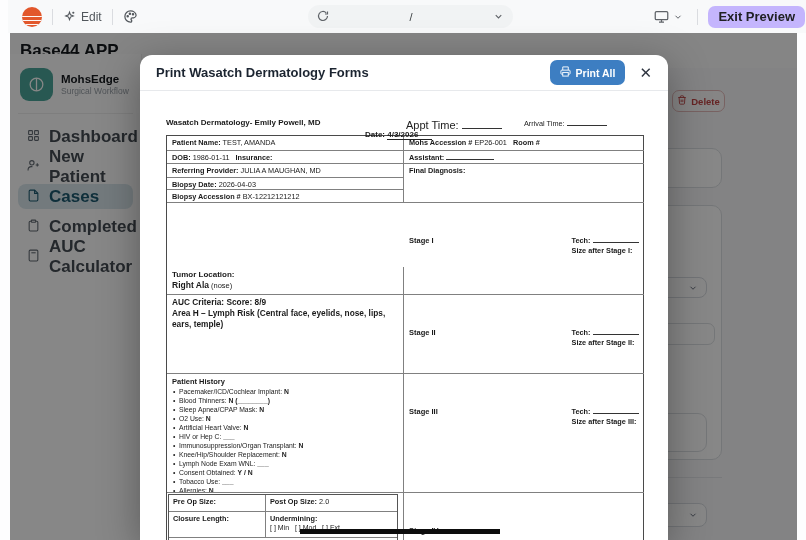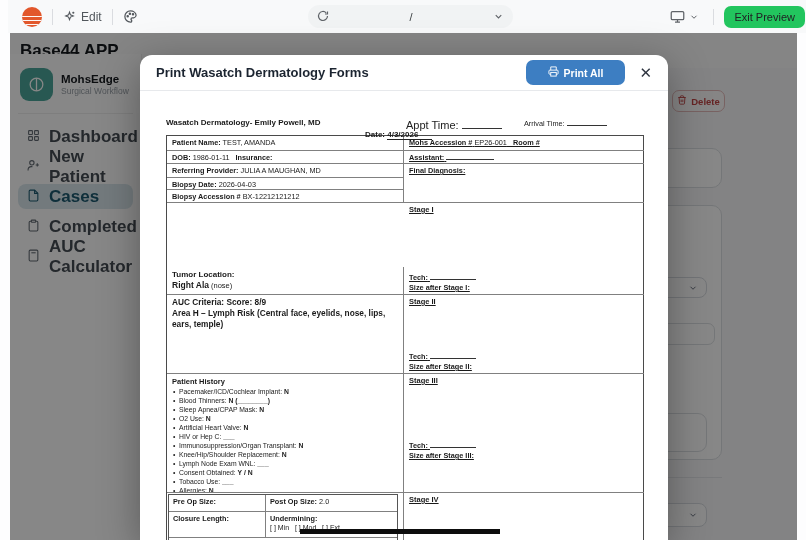--- a/index.html
+++ b/index.html
@@ -13,22 +13,22 @@
     background:#e2572b; }
   .logo::after { content:""; position:absolute; left:0; right:0; top:9px; bottom:0;
     background:repeating-linear-gradient(180deg, rgba(255,255,255,.95) 0 1.5px, transparent 1.5px 4px); }
   .chr-div { width:1px; height:16px; background:#dadce0; margin:0 10px; }
   .chr-btn { display:flex; align-items:center; gap:5px; color:#52575c; font-size:12px; cursor:default; }
   .chr-btn svg { display:block; }
   .url-pill { position:absolute; left:300px; top:5px; width:205px; height:23px; background:#f1f3f4;
     border-radius:12px; display:flex; align-items:center; padding:0 9px; color:#5f6368; }
   .url-pill .path { flex:1; text-align:center; font-size:11px; color:#3c4043; }
   .right-cluster { position:absolute; right:9px; top:0; height:33px; display:flex; align-items:center; }
-  .exit-btn { height:22px; padding:0 10px; background:#22c55e; border-radius:7px; display:flex;
-    align-items:center; font-size:11px; font-weight:400; color:#202124; }
+  .exit-btn { height:22px; padding:0 10px; background:#c4b5fd; border-radius:7px; display:flex;
+    align-items:center; font-size:13px; font-weight:700; color:#202124; }
 
   
   .app { position:absolute; left:10px; top:33px; width:787px; height:507px; background:#f7f8f9; overflow:hidden; }
   .app-titlebar { height:35px; background:#fcfcfc; display:flex; align-items:center; padding-left:10px;
     font-size:17px; font-weight:800; color:#15191e; }
   .app-body { position:absolute; left:0; top:21px; right:0; bottom:0; display:flex; }
   .sidebar { width:132px; background:#ffffff; border-right:1px solid #ececec; padding:10px 8px 0 8px; }
   .brand { display:flex; align-items:center; gap:8px; padding:4px 2px 12px 2px; border-bottom:1px solid #efefef; }
   .brand-icon { width:33px; height:33px; border-radius:9px; background:#4da79b; display:flex;
     align-items:center; justify-content:center; flex:0 0 auto; }
@@ -50,44 +50,44 @@
     display:flex; align-items:center; justify-content:flex-end; padding-right:8px; color:#6b7280; }
   .frag-divider { position:absolute; height:1px; background:#e2e5e9; }
 
   .overlay { position:absolute; inset:0; background:rgba(0,0,0,0.47); z-index:5; }
 
   
   .modal { position:absolute; left:140px; top:55px; width:528px; height:485px; background:#fff;
     border-radius:12px 12px 0 0; box-shadow:0 10px 40px rgba(0,0,0,.35); z-index:10; }
   .modal-header { height:36px; display:flex; align-items:center; padding:0 16px; border-bottom:1px solid #e7e9ec; }
   .modal-title { flex:1; font-size:13px; font-weight:800; color:#1b2430; }
-  .print-btn { height:25px; padding:0 22px; background:#3d7ec2; border-radius:7px; color:#fff;
+  .print-btn { height:25px; padding:0 10px; background:#3d7ec2; border-radius:7px; color:#fff;
     display:flex; align-items:center; gap:5px; font-size:10.5px; font-weight:700; border:none; }
   .close-x { margin-left:14px; font-size:15px; color:#2f3540; line-height:1; cursor:default; }
   .modal-body { position:absolute; left:0; top:36px; right:0; bottom:0; overflow:hidden; }
 
   
   .doc { position:absolute; left:26px; top:27px; width:478px; color:#1a1a1a; }
   .doc-head { position:relative; height:13px; }
   .doc-head .clinic { position:absolute; left:0; top:0; font-size:8px; font-weight:700; }
   .doc-head .dategrp { position:absolute; left:167px; top:12px; font-size:8px; font-weight:700;padding-left:32px; }
   .doc-head .dategrp .dval { border-bottom:1px solid #222; padding-right:14px; }
   .doc-head .appt { position:absolute; left:240px; top:1px; font-size:11px; color:#222; }
   .doc-head .arrival { position:absolute; left:358px; top:1px; font-size:7.3px; color:#222; }
   .bl { display:inline-block; border-bottom:1px solid #333; height:6px; vertical-align:baseline; }
   .bl40 { width:40px; } .bl48 { width:48px; } .bl46 { width:46px; }
 
   .doc-table { margin-top:4px; display:grid; grid-template-columns:237px 239.5px;
     grid-template-rows:15px 13px 14px 12px 13px 64px 28px 79px 119px 70px;
     border:1.5px solid #4a4a4a; background:#fff; }
   .cell { border-right:1px solid #808080; border-bottom:1px solid #808080; padding:2px 5px 1px 5px;
     font-size:7.3px; line-height:9px; overflow:hidden; }
-  .cell.cr0 { border-right:none;text-decoration:underline; }
+  .cell.cr0 { border-right:none; }
   .cell b { font-weight:700; }
-  .stage-cell { display:flex; flex-direction:column; justify-content:space-between; }
+  .stage-cell { display:flex; flex-direction:row; justify-content:space-between;margin-top:31px; }
   .stage-name { font-size:7.5px; font-weight:700; }
   .tech-block { font-size:7.3px; font-weight:700; line-height:10px; }
   .biglabel { font-size:8px; font-weight:700; line-height:11px; }
   .dx-main { font-size:8.5px; font-weight:700; line-height:11px; }
   .dx-sub { font-size:7px; color:#333; line-height:9px; }
   .auc-line { font-size:8.3px; font-weight:700; line-height:11px; }
   .hist-title { font-size:7.5px; font-weight:700; line-height:11px; }
   .hist-item { font-size:6.8px; line-height:9px; padding-left:7px; position:relative; color:#222; }
   .hist-item::before { content:"•"; position:absolute; left:1px; top:0; }
   .subtable { width:230px; border:1px solid #555; display:grid; grid-template-columns:97px 131px;

